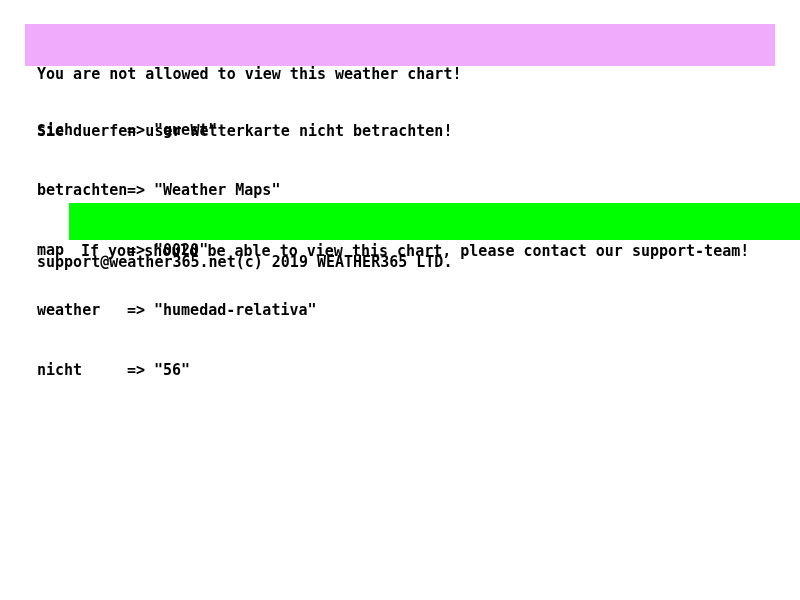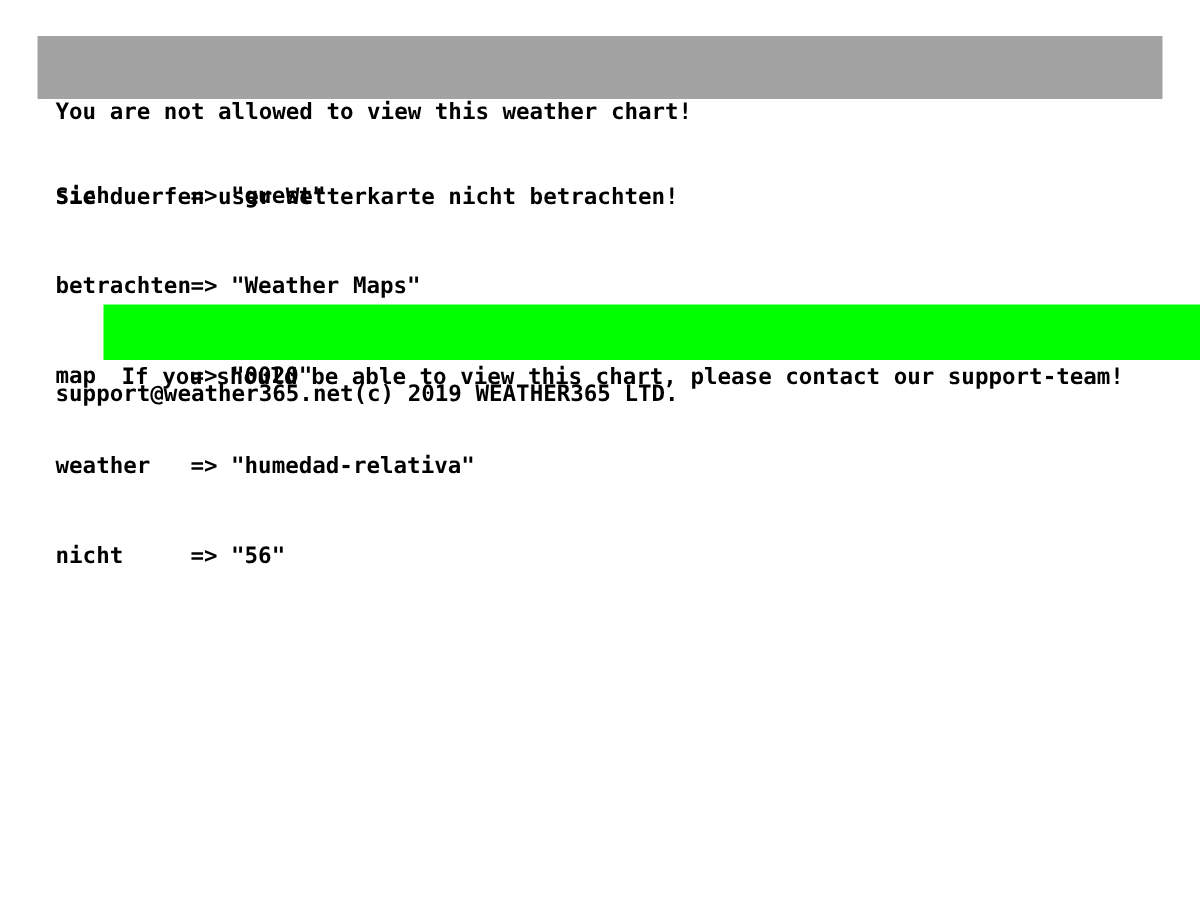--- a/index.html
+++ b/index.html
@@ -53,21 +53,21 @@
     display: flex;
     justify-content: flex-start;
     white-space: pre;
   }
 </style>
 </head>
 <body>
 
 <div id="page">
 
-  <div id="error-banner" class="banner" style="background: #a3a3a3;">
+  <div id="error-banner" class="banner" style="background: #f0abfc;">
     <div>You are not allowed to view this weather chart!</div>
     <div>Sie duerfen user Wetterkarte nicht betrachten!</div>
   </div>
 
   <div id="details">
     <div class="kv-row"><span class="kv-key">sich</span><span class="kv-arrow">=&gt;</span><span class="kv-value">"guest"</span></div>
     <div class="kv-row"><span class="kv-key">betrachten</span><span class="kv-arrow">=&gt;</span><span class="kv-value">"Weather Maps"</span></div>
     <div class="kv-row"><span class="kv-key">map</span><span class="kv-arrow">=&gt;</span><span class="kv-value">"0020"</span></div>
     <div class="kv-row"><span class="kv-key">weather</span><span class="kv-arrow">=&gt;</span><span class="kv-value">"humedad-relativa"</span></div>
     <div class="kv-row"><span class="kv-key">nicht</span><span class="kv-arrow">=&gt;</span><span class="kv-value">"56"</span></div>

